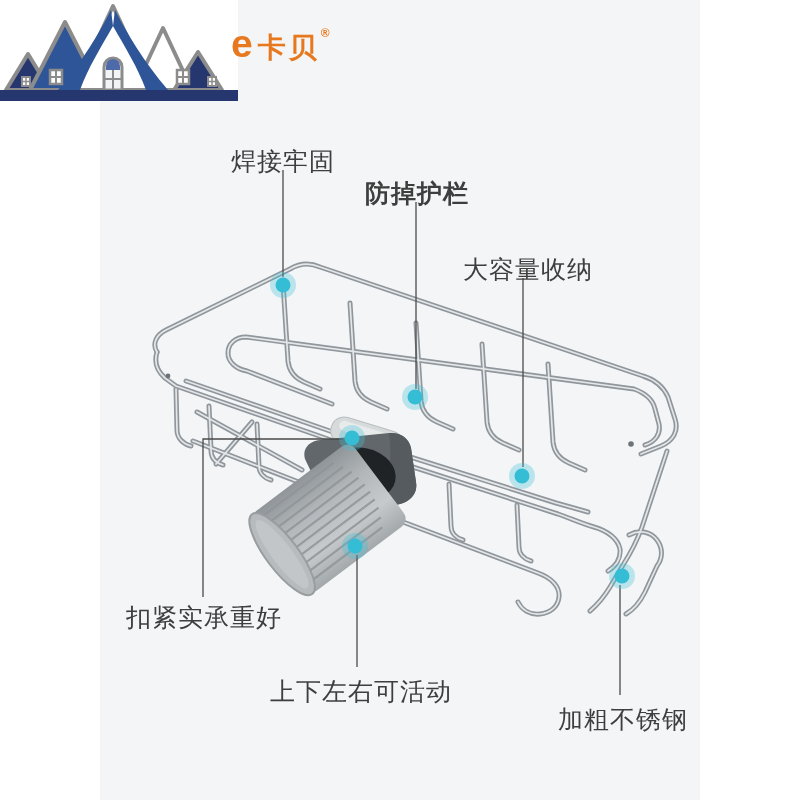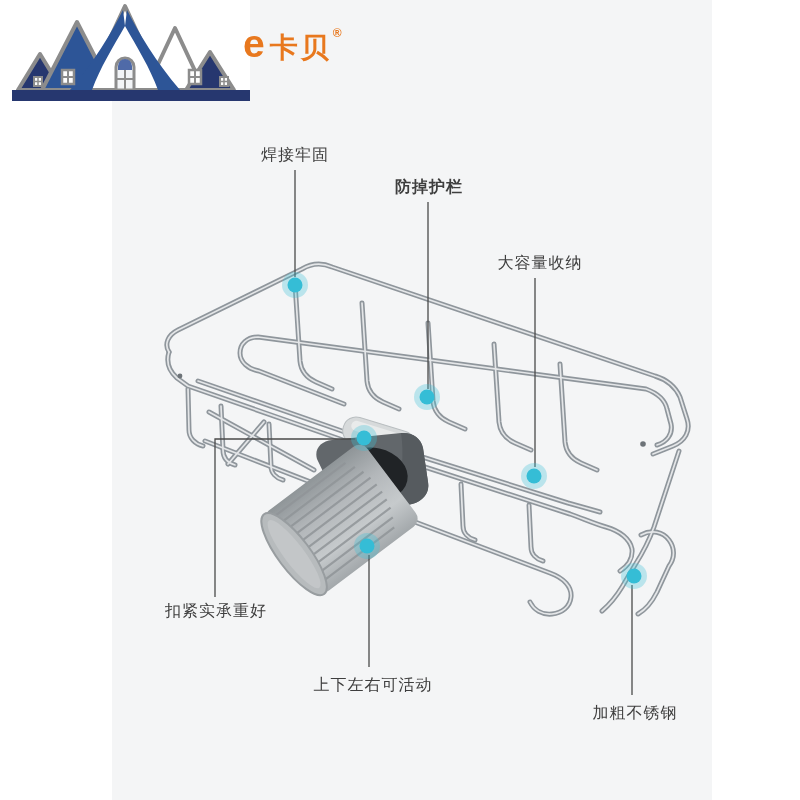--- a/index.html
+++ b/index.html
@@ -1,21 +1,21 @@
 <!DOCTYPE html>
 <html><head>
 <meta charset="utf-8">
 <style>
   html,body { margin:0; padding:0; }
   body {
     width:800px; height:800px; position:relative; overflow:hidden;
     background:var(--page-bg,#fff);
     font-family:"Liberation Sans","DejaVu Sans",sans-serif;
   }
-  .stage { position:absolute; left:12px; top:0; width:650px; height:800px; }
+  .stage { position:absolute; left:0; top:0; width:650px; height:800px; }
   .panel { position:absolute; left:100px; top:0; width:600px; height:800px; background:var(--panel-bg,#f4f5f6); }
   .logo-box { position:absolute; left:0; top:0; width:238px; height:101px; background:#fff; }
   .brand { position:absolute; left:231px; top:22px; color:var(--brand-orange,#e8781e); white-space:nowrap; z-index:5; }
   .brand .e   { font-size:39px; font-weight:bold; }
   .brand .word{ font-size:28px; font-weight:600; letter-spacing:3px; margin-left:5px; }
   .brand .reg { font-size:12px; font-weight:bold; vertical-align:20px; margin-left:1px; }
   svg.layer { position:absolute; left:0; top:0; }
   
   .wd { fill:none; stroke:var(--wire-dark,#8f969c); stroke-width:5;   stroke-linecap:round; stroke-linejoin:round; }
   .wl { fill:none; stroke:var(--wire-light,#e4e6e8); stroke-width:1.7; stroke-linecap:round; stroke-linejoin:round; }
@@ -24,21 +24,21 @@
   .lg-stroke { stroke:var(--logo-gray,#8c8c8c); stroke-width:4; stroke-linejoin:round; }
   .lg-navy { fill:var(--logo-navy,#26376f); }
   .lg-blue { fill:var(--logo-blue,#2d5597); }
   .lg-white{ fill:#ffffff; }
   
   .leader { fill:none; stroke:var(--leader-line,#4a4a4a); stroke-width:1.3; }
   .dot-halo { fill:var(--dot-halo,rgba(64,193,216,0.32)); }
   .dot-core { fill:var(--dot-teal,#35bdd6); }
   .callout-label {
     position:absolute; transform:translateX(-50%);
-    font-size:16px; color:var(--label-text,#3e3e3e);
+    font-size:25px; color:var(--label-text,#3e3e3e);
     letter-spacing:1px; white-space:nowrap; z-index:6;
   }
 </style>
 </head>
 <body style="--page-bg: #ffffff; --panel-bg: #f4f5f6; --label-text: #3e3e3e; --leader-line: #4a4a4a; --dot-teal: #35bdd6; --dot-halo: rgba(64,193,216,0.32); --wire-dark: #8f969c; --wire-light: #e4e6e8; --brand-orange: #e8781e; --logo-navy: #26376f; --logo-blue: #2d5597; --logo-gray: #8c8c8c; --knob-gray: #b4b8ba; --housing-gray: #62676b;">
 
 <div class="stage">
 
   <div class="panel"></div>
 

